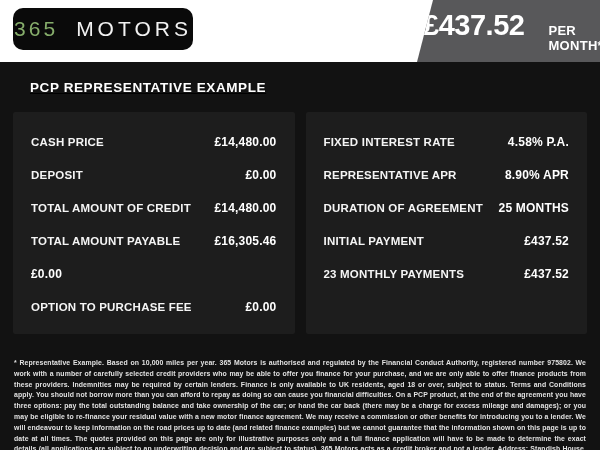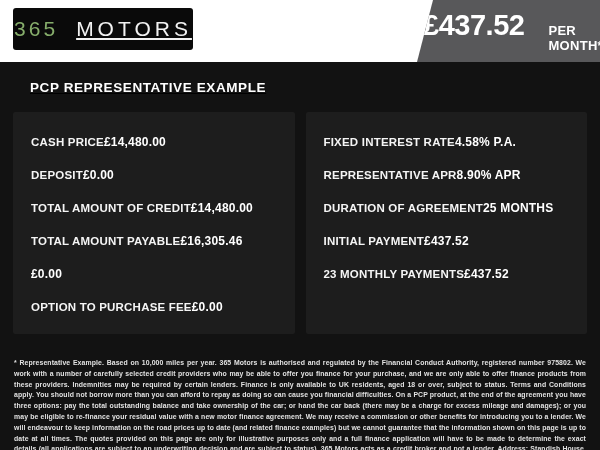--- a/index.html
+++ b/index.html
@@ -15,37 +15,36 @@
   .top-band {
     position: relative;
     width: 600px; height: 62px;
     background: #ffffff;
   }
   .logo-box {
     position: absolute;
     left: 13px; top: 8px;
     width: 180px; height: 42px;
     background: #0a0a0a;
-    border-radius: 3px;
+    border-radius: 10px;
     display: flex; align-items: center; justify-content: center;
     cursor: pointer;
   }
   .logo-box .brand-num {
     color: #86ad6b;
     font-size: 21px;
     letter-spacing: 3px;
     font-weight: 400;
   }
   .logo-box .brand-name {
     color: #f2f2f2;
     font-size: 21px;
     letter-spacing: 4px;
     font-weight: 400;
     margin-left: 18px;
-    text-decoration: underline;
   }
   .price-banner {
     position: absolute;
     right: 0; top: 0;
     width: 200px; height: 62px;
     background: #58585a;
     clip-path: polygon(16.5% 0, 100% 0, 100% 100%, 8.5% 100%);
     display: flex; align-items: center; justify-content: center;
     padding-left: 26px;
   }
@@ -87,21 +86,21 @@
   }
   .panel {
     flex: 1;
     background: #1d1d1d;
     border-radius: 2px;
     padding: 13px 18px 11px 18px;
     display: flex; flex-direction: column;
   }
   .row {
     height: 33px;
-    display: flex; align-items: center; justify-content: flex-start;
+    display: flex; align-items: center; justify-content: space-between;
   }
   .row .lbl {
     color: #f5f5f5;
     font-size: 11.5px;
     font-weight: bold;
     letter-spacing: 0.2px;
     white-space: nowrap;
   }
   .row .val {
     color: #ffffff;

